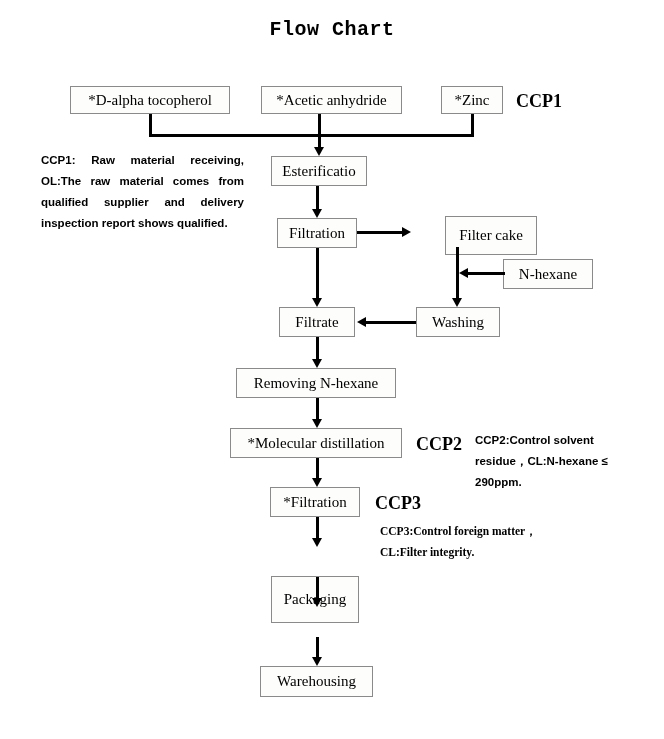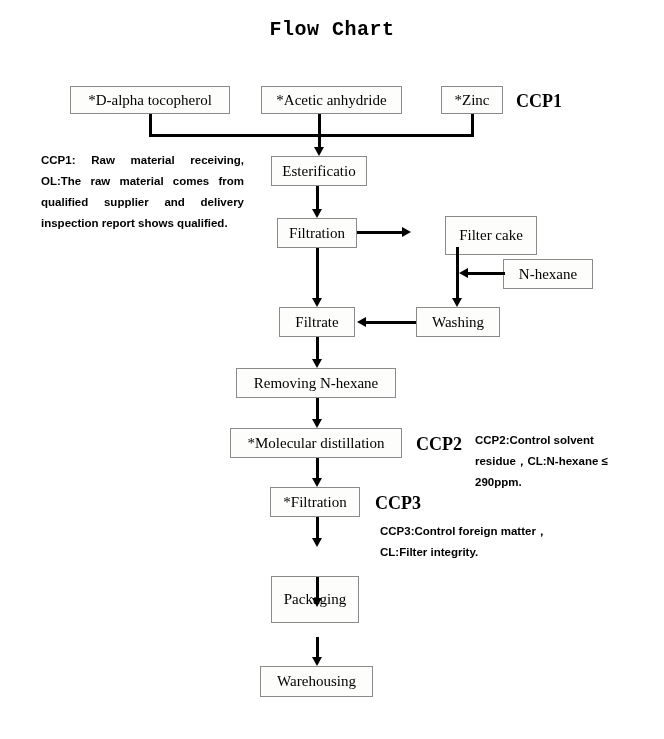--- a/index.html
+++ b/index.html
@@ -201,21 +201,21 @@
 
   <div class="vline" style="left:316px; top:458px; height:22px;"></div>
   <div class="arrow-down" style="left:311.5px; top:478px;"></div>
 
   <div class="node" style="left:270px; top:487px; width:90px; height:30px;">
     <span>*Filtration</span>
   </div>
 
   <div class="ccp-tag" style="left:375px; top:493px;">CCP3</div>
 
-  <div class="note" style="left:380px; top:521px; width:190px;">CCP3:Control foreign matter，CL:Filter integrity.</div>
+  <div class="note" style="left:380px; top:521px; width:190px;font-family:Liberation Serif, serif;">CCP3:Control foreign matter，CL:Filter integrity.</div>
 
   <div class="vline" style="left:316px; top:517px; height:22px;"></div>
   <div class="arrow-down" style="left:311.5px; top:538px;"></div>
 
   <div class="node" style="left:271px; top:547px; width:88px; height:47px;margin-top:29px;">
     <span>Packaging</span>
   </div>
 
   <div class="vline" style="left:316px; top:577px; height:22px;"></div>
   <div class="arrow-down" style="left:311.5px; top:598px;"></div>

